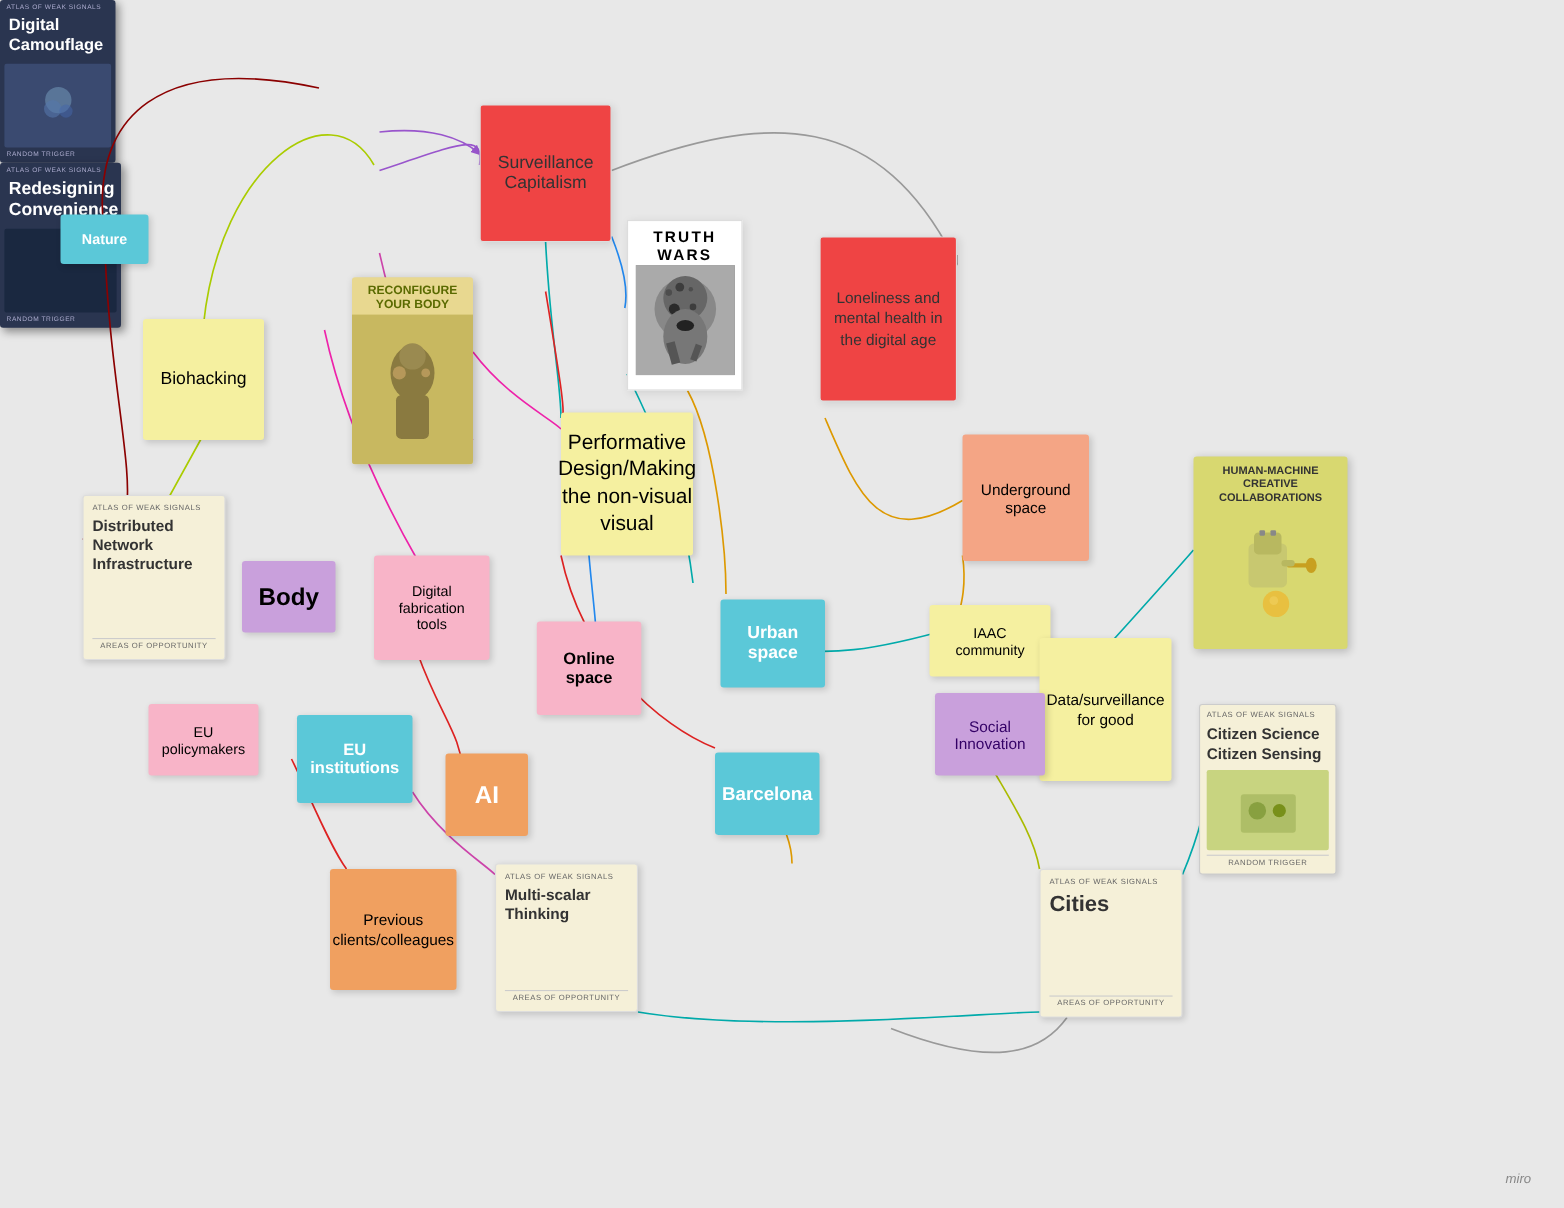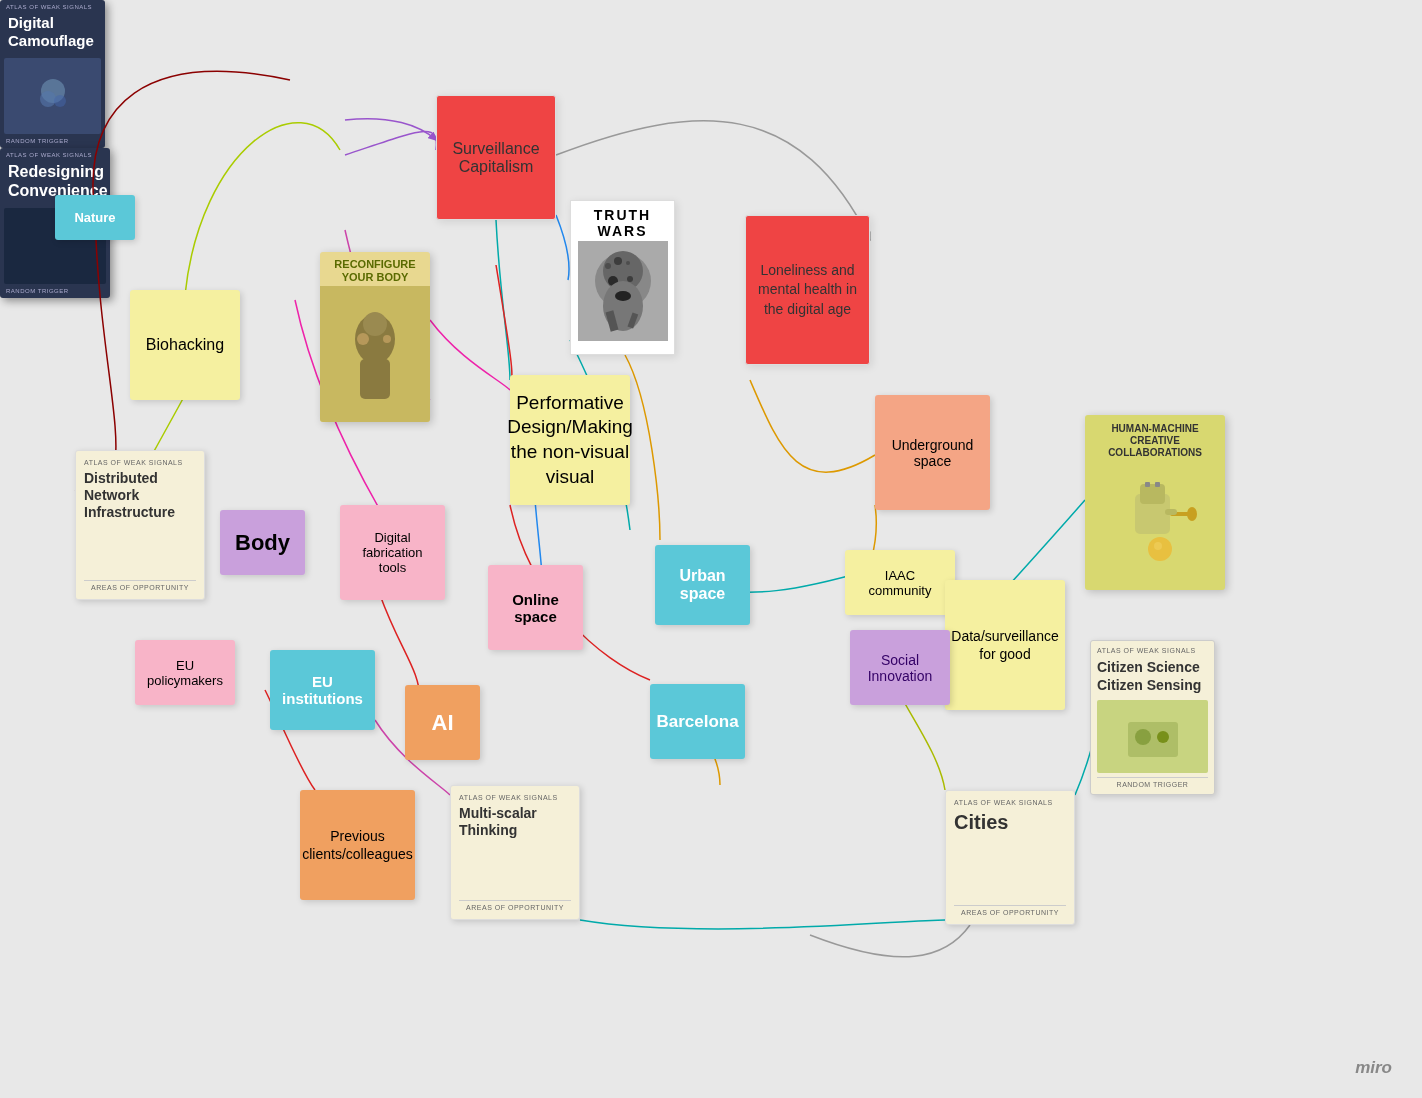--- a/index.html
+++ b/index.html
@@ -131,22 +131,22 @@
       color: #aac;
       letter-spacing: 0.5px;
       padding: 0 6px 4px;
       text-transform: uppercase;
       margin-top: auto;
     }
     .miro-logo {
       position: absolute;
       bottom: 20px;
       right: 30px;
-      font-size: 17px;
-      font-weight: bold;
+      font-size: 12px;
+      font-weight: normal;
       color: #888;
       font-style: italic;
     }
     .truth-wars-card {
       background: white;
       border: 1px solid #ddd;
       box-shadow: 2px 2px 8px rgba(0,0,0,0.1);
       position: absolute;
       display: flex;
       flex-direction: column;

